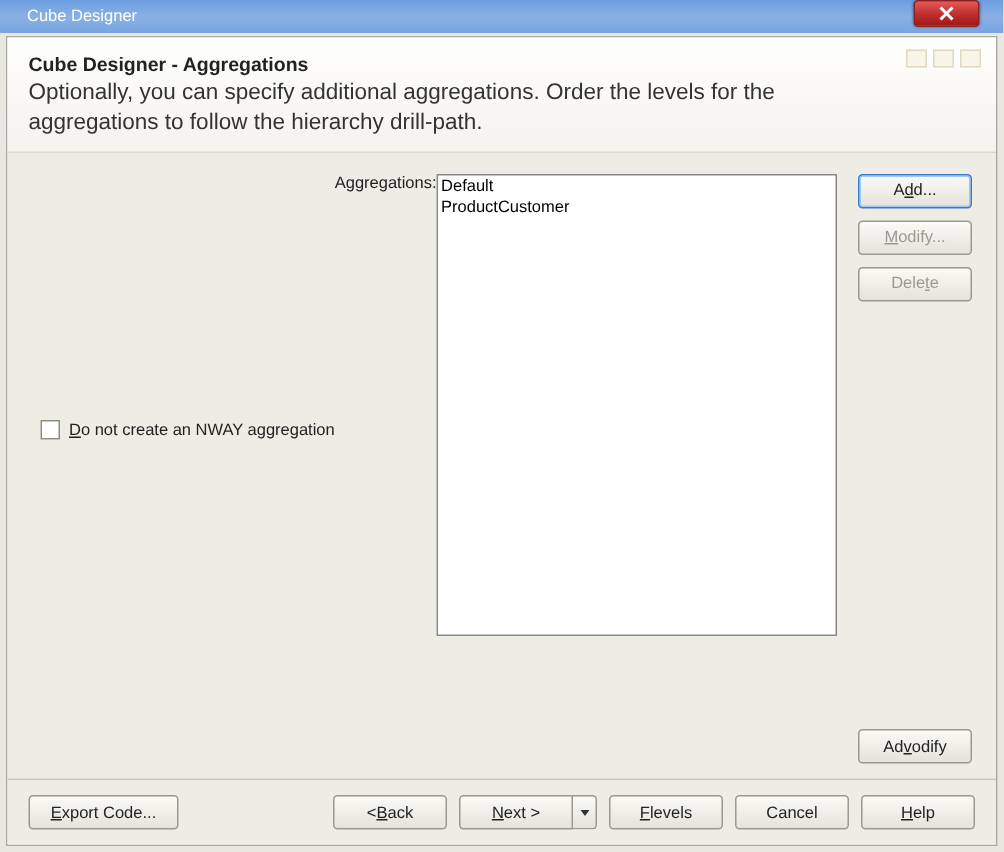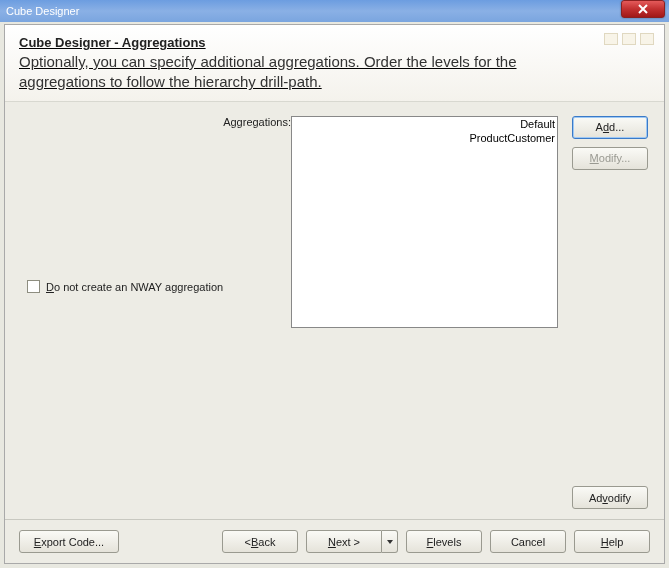--- a/index.html
+++ b/index.html
@@ -10,21 +10,21 @@
       width: 669px;
       height: 568px;
       overflow: hidden;
     }
     .titlebar {
       height: 22px;
       background: linear-gradient(to bottom, #6c9de0 0%, #8ab0e5 50%, #7aa5df 100%);
       color: #ffffff;
       display: flex;
       align-items: center;
-      padding: 0 4px;
+      padding: 0 16px;
       font-size: 11px;
     }
     .titlebar-title { flex: 1; padding-left: 2px; }
     .close-btn {
       width: 44px;
       height: 18px;
       background: linear-gradient(to bottom, #e45a5a 0%, #c23030 50%, #a01818 100%);
       border: 1px solid #8a2020;
       border-radius: 3px;
       display: flex;
@@ -43,21 +43,20 @@
       margin: 2px 4px 4px 4px;
       height: 540px;
       display: flex;
       flex-direction: column;
     }
     .header {
       padding: 10px 14px 8px 14px;
       background: linear-gradient(to bottom, #ffffff, #f4f2ec);
       border-bottom: 1px solid #d8d8d0;
       position: relative;
-      text-decoration: underline;
     }
     .header-title {
       font-size: 13px;
       font-weight: bold;
       color: #222;
       margin-bottom: 2px;
     }
     .header-desc {
       font-size: 15px;
       color: #333;
@@ -93,22 +92,21 @@
     .checkbox-label { color: #222; }
     .checkbox-label .mn { text-decoration: underline; }
     .list-label { color:#222; margin-bottom:2px;}
     .list-row { display:flex; gap:14px; flex:1; }
     .listbox {
       flex:1;
       background:#fff;
       border:1px solid #888;
       padding:0;
       overflow:auto;
-      height: 212px;
-      text-align: right;
+      height: 308px;
     }
     .list-item {
       padding: 0 2px;
       font-size:11px;
       color:#000;
       line-height: 14px;
     }
     .side-btns { width:76px; display:flex; flex-direction:column; gap:8px; }
     .btn {
       height:23px;
@@ -184,20 +182,25 @@
       <div class="side-btns">
         <div class="btn primary">
             <span>A</span>
             <span class="mn">d</span>
             <span>d...</span>
           </div>
         <div class="btn disabled">
             <span class="mn">M</span>
             <span>odify...</span>
           </div>
+        <div class="btn disabled">
+            <span>Dele</span>
+            <span class="mn">t</span>
+            <span>e</span>
+          </div>
       </div>
     </div>
   </div>
 
   <div class="adv-row">
     <div class="btn" style="min-width:76px">
         <span>Ad</span>
         <span class="mn">v</span>
         <span>odify</span>
       </div>

